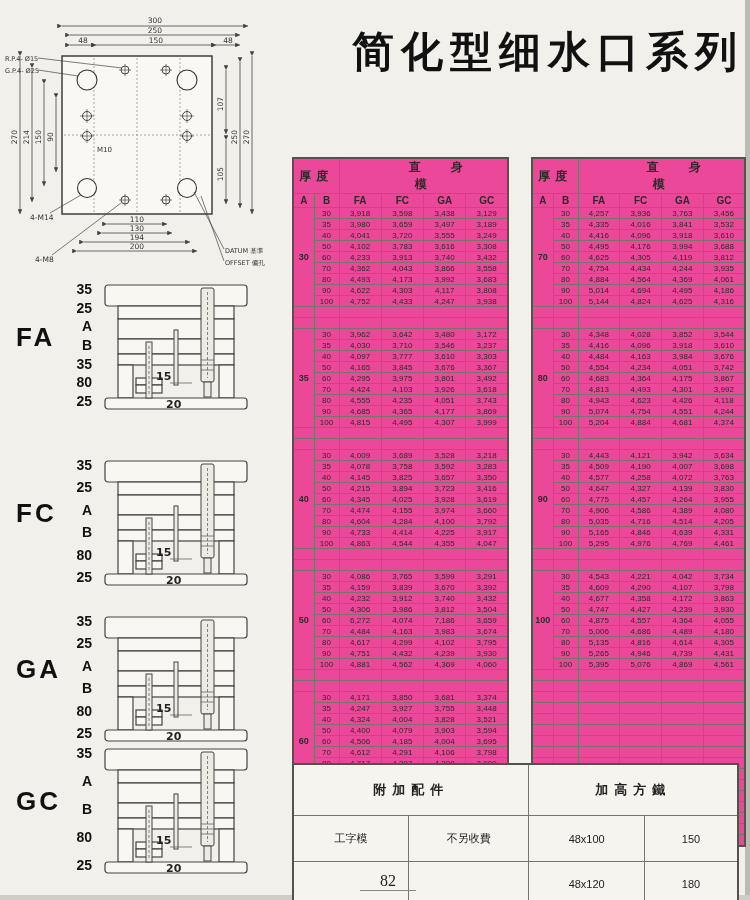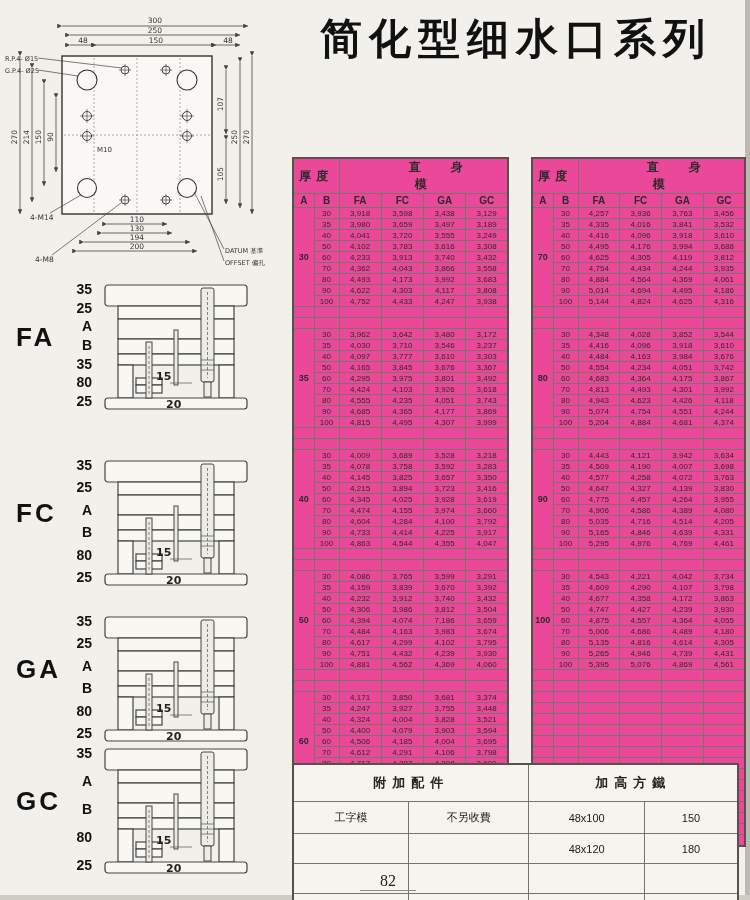--- a/index.html
+++ b/index.html
@@ -4,21 +4,21 @@
 <style>
   html,body{margin:0;padding:0;}
   .page{position:relative;width:750px;height:900px;background:#f2f0ea;overflow:hidden;
         font-family:"Liberation Sans",sans-serif;color:#222;}
   .edge-r{position:absolute;right:0;top:0;width:5px;height:100%;background:#bdbab3;}
   .edge-b{position:absolute;left:0;bottom:0;width:100%;height:5px;background:#cfccc5;}
 
   
   .title-wrap{position:absolute;left:288px;top:10px;width:456px;text-align:center;}
   .title-num{font:bold 42px "Liberation Serif",serif;letter-spacing:2px;color:#111;}
-  .title-series{font:bold 42px "Liberation Serif",serif;letter-spacing:7px;color:#111;margin-top:1px;white-space:nowrap;}
+  .title-series{font:bold 42px "Liberation Serif",serif;letter-spacing:7px;color:#111;margin-top:14px;white-space:nowrap;text-align:right;}
 
   
   .planview{position:absolute;left:4px;top:12px;}
   .planview text{font-family:"DejaVu Sans",sans-serif;fill:#333;}
 
   
   .section{position:absolute;left:8px;width:270px;height:132px;}
   .sec-label{position:absolute;left:8px;top:42px;font:bold 26px "Liberation Sans",sans-serif;
              letter-spacing:3px;color:#111;}
   .dim-col{position:absolute;left:56px;top:2px;width:30px;height:126px;display:flex;
@@ -37,21 +37,21 @@
   .spec td.th{letter-spacing:5px;}
   .spec td.straight{letter-spacing:30px;text-indent:30px;padding-left:25px;}
   .spec tr.hd2 td{height:13px;line-height:13px;font:bold 10px "Liberation Sans",sans-serif;}
   .spec td.acell{font:bold 9px "Liberation Sans",sans-serif;}
   .t-left{position:absolute;left:292px;top:157px;width:217px;}
   .t-right{position:absolute;left:531px;top:157px;width:215px;}
 
   
   .acc{position:absolute;left:292px;top:763px;width:447px;border-collapse:collapse;
        table-layout:fixed;background:#f6f4ef;border:2px solid #55524c;}
-  .acc td{border:1px solid #77746e;height:13px;line-height:13px;padding:8px;text-align:center;
+  .acc td{border:1px solid #77746e;height:13px;line-height:13px;padding:15px;text-align:center;
           font:11px "Liberation Serif",serif;color:#222;overflow:hidden;}
   .acc td.hd{height:20px;line-height:20px;font:bold 13px "Liberation Serif",serif;letter-spacing:6px;}
   .acc td.num{font:11px "Liberation Sans",sans-serif;margin-top:45px;}
 
   .pageno{position:absolute;left:360px;top:872px;width:56px;text-align:center;
           font:16px "Liberation Serif",serif;color:#222;border-bottom:1px solid #8a8780;}
 </style>
 </head>
 <body>
 
@@ -626,21 +626,21 @@
         </tr>
         <tr>
           <td>50</td>
           <td>4,306</td>
           <td>3,986</td>
           <td>3,812</td>
           <td>3,504</td>
         </tr>
         <tr>
           <td>60</td>
-          <td>4,394</td>
+          <td>6,272</td>
           <td>4,074</td>
           <td>7,186</td>
           <td>3,659</td>
         </tr>
         <tr>
           <td>70</td>
           <td>4,484</td>
           <td>4,163</td>
           <td>3,983</td>
           <td>3,674</td>

